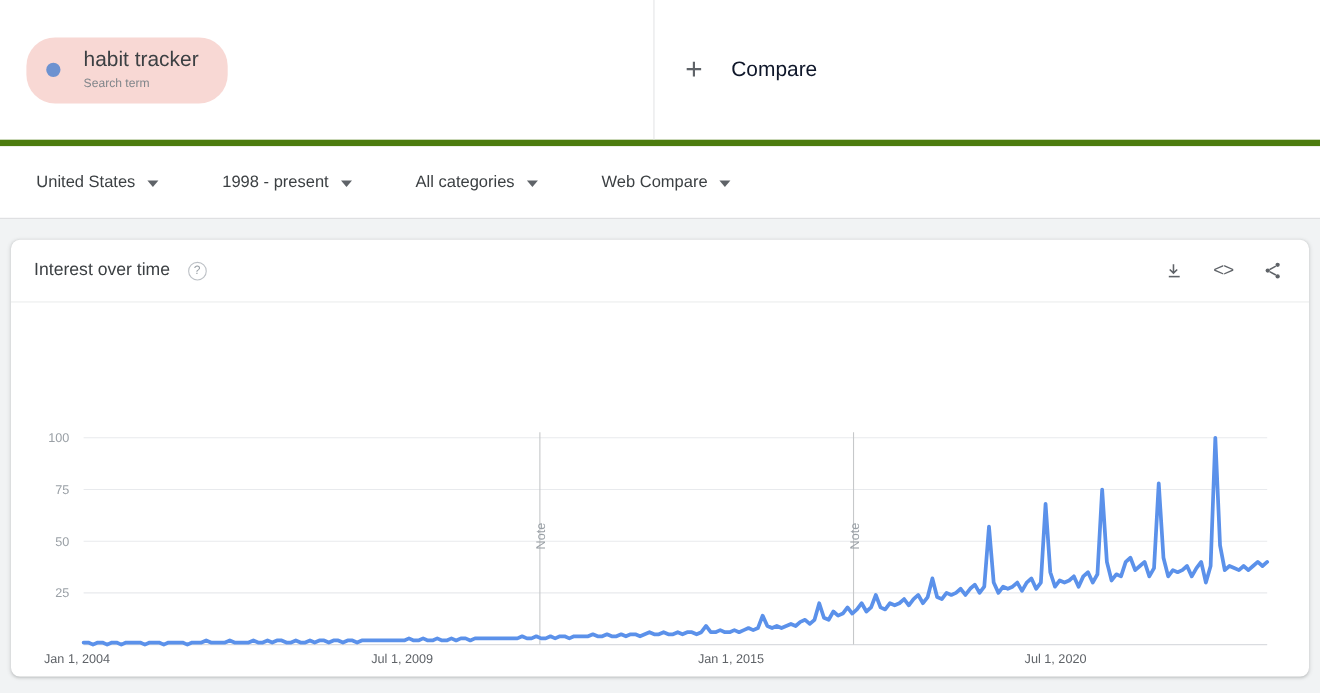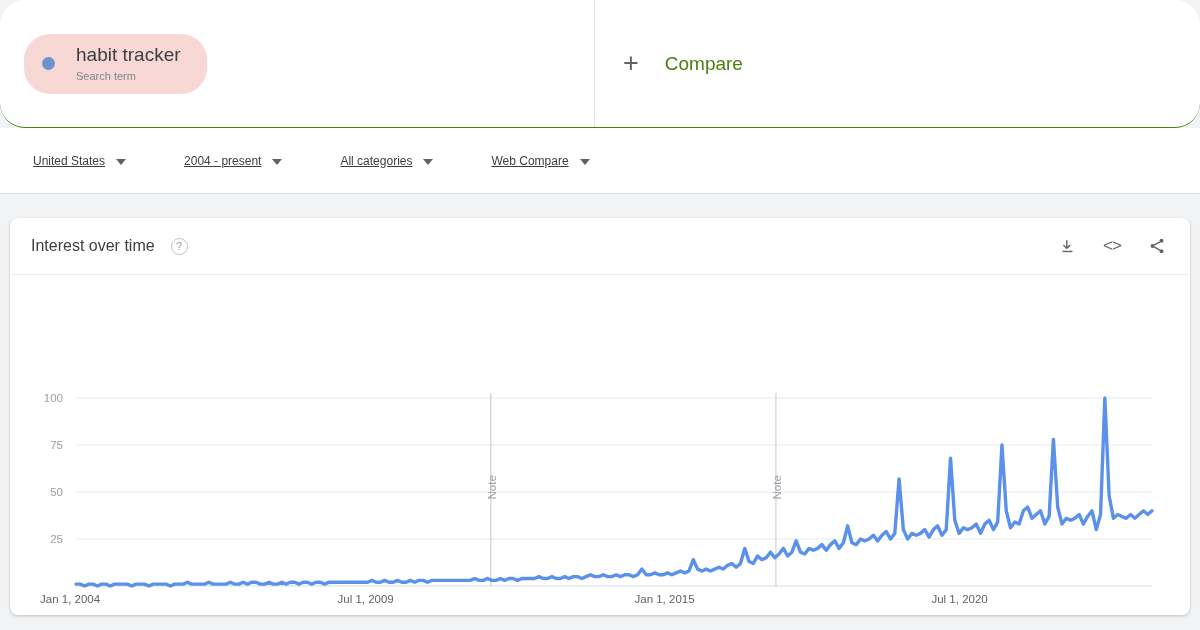--- a/index.html
+++ b/index.html
@@ -13,22 +13,21 @@
     font-family: "Liberation Sans", sans-serif;
     color: #202124;
     overflow: hidden;
   }
 
   
   .term-bar {
     display: flex;
     height: 127px;
     background: #ffffff;
-    border-bottom: 1px solid #4d7c0f;
-    border-radius: 25px;
+    border-bottom: 6px solid #4d7c0f;
   }
   .term-cell {
     width: 595px;
     display: flex;
     align-items: center;
     box-sizing: border-box;
     border-right: 1px solid #e4e5e7;
     padding-left: 24px;
   }
   .compare-cell {
@@ -69,44 +68,43 @@
   }
   .compare-plus {
     font-size: 27px;
     color: #5f6368;
     font-weight: 300;
     line-height: 1;
     margin-right: 26px;
   }
   .compare-label {
     font-size: 19px;
-    color: #4d7c0f;
+    color: #0f172a;
   }
 
   
   .filter-bar {
     height: 66px;
     background: #ffffff;
     display: flex;
     align-items: center;
     padding-left: 33px;
     box-sizing: border-box;
     border-bottom: 1px solid #dcdddf;
   }
   .filter {
     display: flex;
     align-items: center;
     margin-right: 58px;
     cursor: default;
   }
   .filter-label {
-    font-size: 12px;
+    font-size: 15px;
     color: #3c4043;
     white-space: nowrap;
-    text-decoration: underline;
   }
   .caret {
     width: 0;
     height: 0;
     border-left: 5px solid transparent;
     border-right: 5px solid transparent;
     border-top: 6px solid #5f6368;
     margin-left: 11px;
     margin-top: 2px;
   }
@@ -207,21 +205,21 @@
     <span class="compare-label">Compare</span>
   </div>
 </div>
 
 <div class="filter-bar">
   <div class="filter">
     <span class="filter-label">United States</span>
     <span class="caret"></span>
   </div>
   <div class="filter">
-    <span class="filter-label">2004 - present</span>
+    <span class="filter-label">1998 - present</span>
     <span class="caret"></span>
   </div>
   <div class="filter">
     <span class="filter-label">All categories</span>
     <span class="caret"></span>
   </div>
   <div class="filter">
     <span class="filter-label">Web Compare</span>
     <span class="caret"></span>
   </div>

